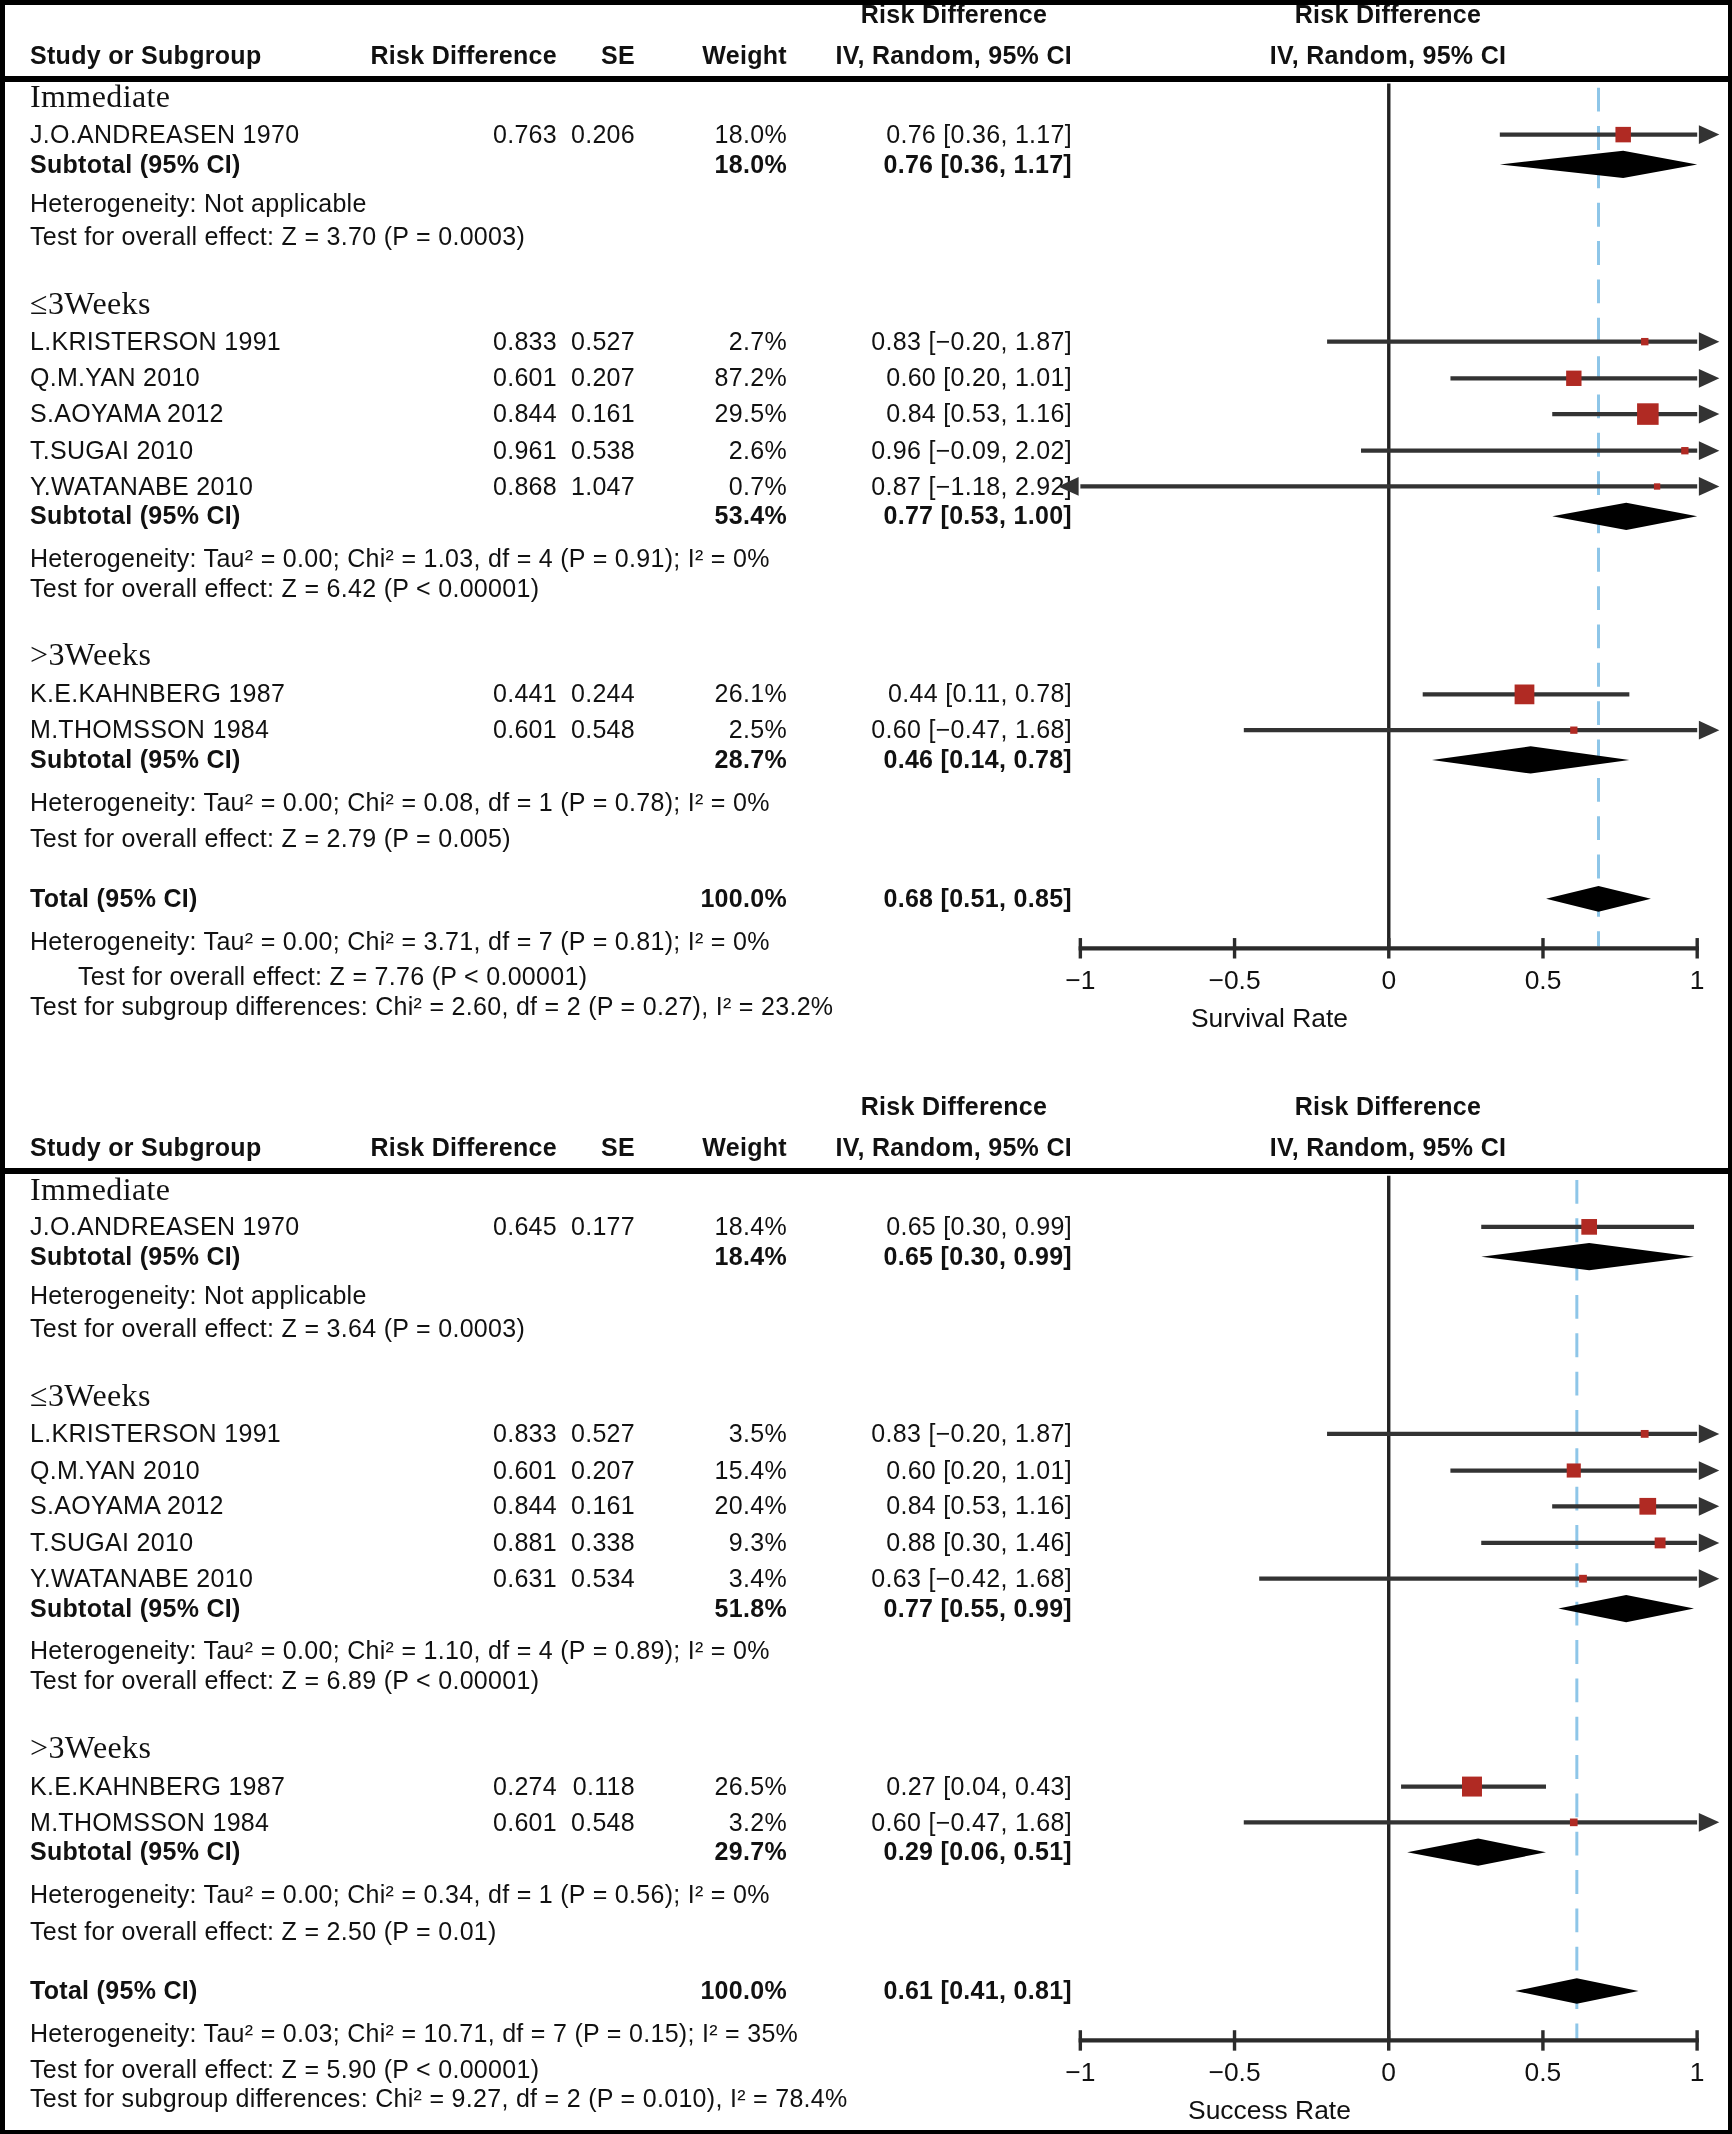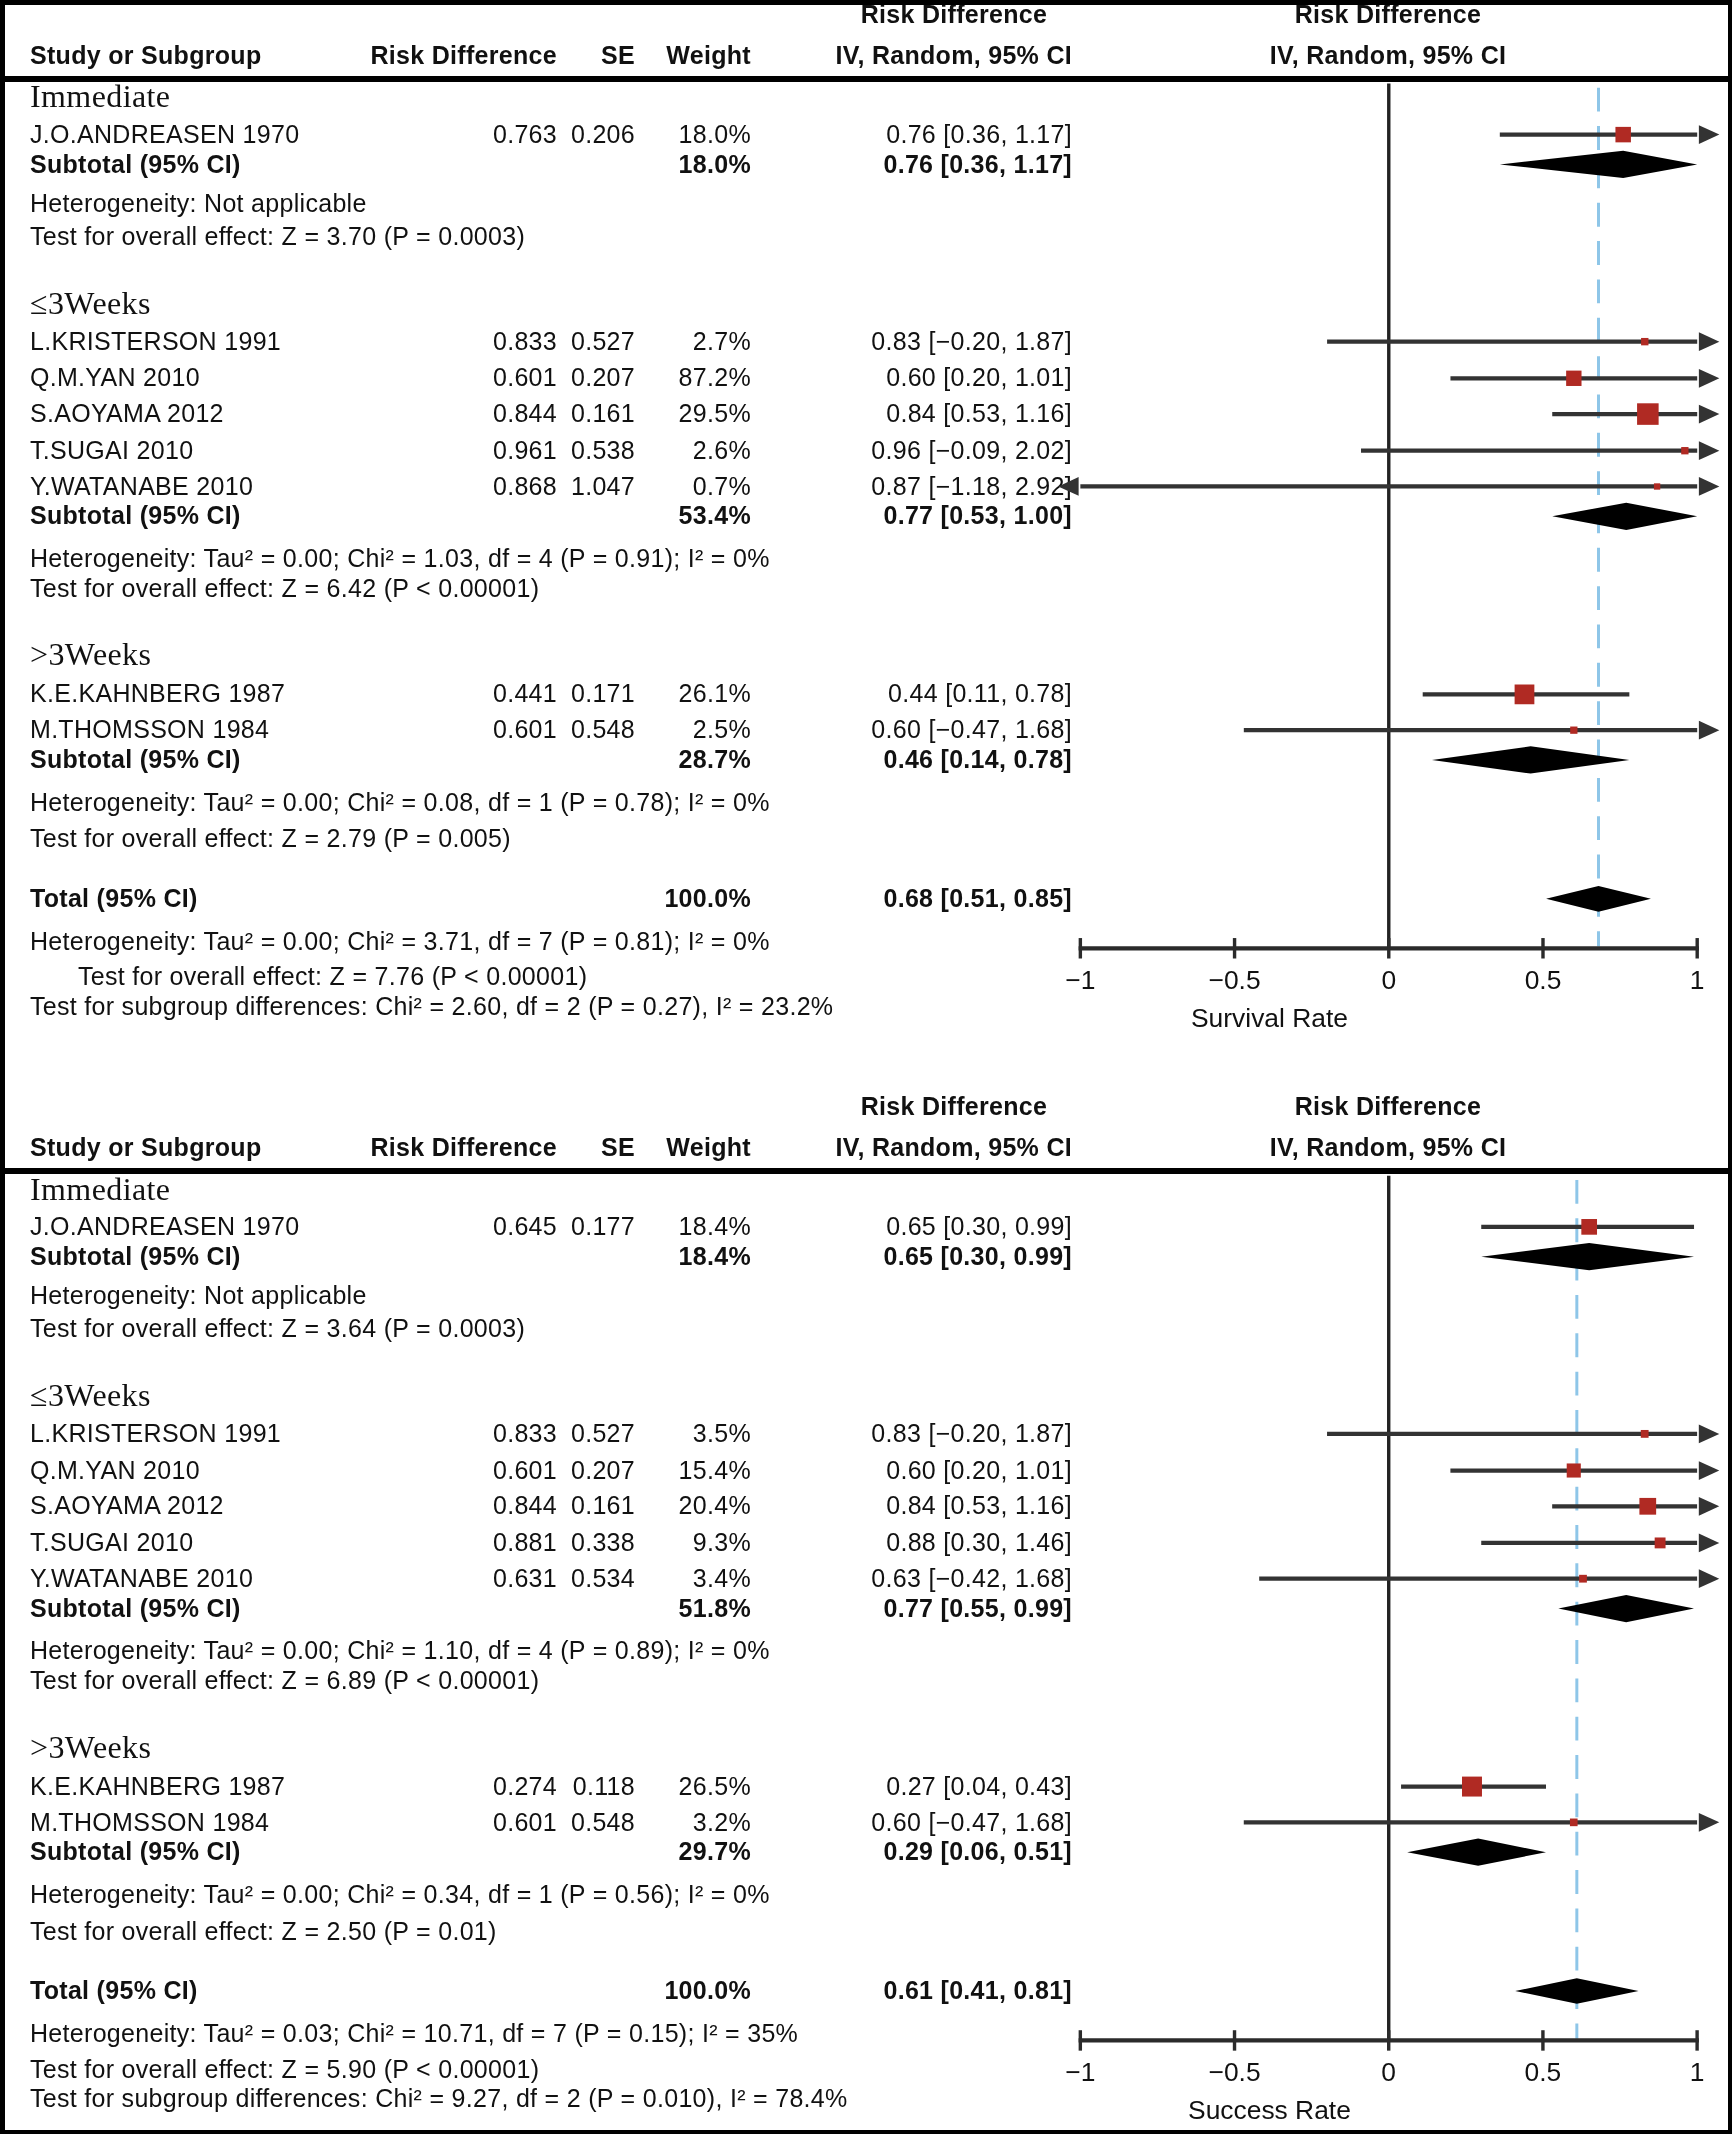--- a/index.html
+++ b/index.html
@@ -5,21 +5,21 @@
   html,body{margin:0;padding:0;background:#fff;}
   .page{position:relative;width:1733px;height:2135px;background:#fff;
         font-family:"Liberation Sans",sans-serif;color:#111;overflow:hidden;}
   .frame{position:absolute;inset:0;border:5.1px solid #000;pointer-events:none;}
   .plot{position:absolute;left:0;width:1457px;}
   .row{position:absolute;height:36px;line-height:36px;font-size:25px;letter-spacing:0.3px;white-space:nowrap;}
   .cell{position:absolute;top:0;height:36px;line-height:36px;}
   .c-name{left:30px;width:324px;text-align:left;}
   .c-rd{left:353px;width:204px;text-align:right;}
   .c-se{left:546px;width:89px;text-align:right;}
-  .c-wt{left:640px;width:111px;text-align:right;}
+  .c-wt{left:676px;width:111px;text-align:right;}
   .c-ci{left:784px;width:288px;text-align:right;}
   .c-citop{left:839px;width:230px;text-align:center;}
   .c-graph{left:1090px;width:596px;text-align:center;}
   .bold{font-weight:bold;}
   .grp{font-family:"Liberation Serif","DejaVu Serif",serif;font-size:32px;letter-spacing:0.4px;}
   .rule{position:absolute;left:0;width:1733px;height:6px;background:#000;}
   .gsvg{position:absolute;left:0;top:0;pointer-events:none;}
   .gsvg text{font-family:"Liberation Sans",sans-serif;fill:#111;}
   .ticktxt{font-size:31px;}
   .axlab{font-size:31px;}
@@ -111,21 +111,21 @@
       </div>
       <div class="row" style="top: 570px;">
         <div class="cell c-name" style="width: 1022px;">Test for overall effect: Z = 6.42 (P &lt; 0.00001)</div>
       </div>
       <div class="row grp" style="top: 636px;">
         <div class="cell c-name">&gt;3Weeks</div>
       </div>
       <div class="row" style="top: 675px;">
         <div class="cell c-name">K.E.KAHNBERG 1987</div>
         <div class="cell c-rd">0.441</div>
-        <div class="cell c-se">0.171</div>
+        <div class="cell c-se">0.244</div>
         <div class="cell c-wt">26.1%</div>
         <div class="cell c-ci">0.44 [0.11, 0.78]</div>
       </div>
       <div class="row" style="top: 711px;">
         <div class="cell c-name">M.THOMSSON 1984</div>
         <div class="cell c-rd">0.601</div>
         <div class="cell c-se">0.548</div>
         <div class="cell c-wt">2.5%</div>
         <div class="cell c-ci">0.60 [−0.47, 1.68]</div>
       </div>

